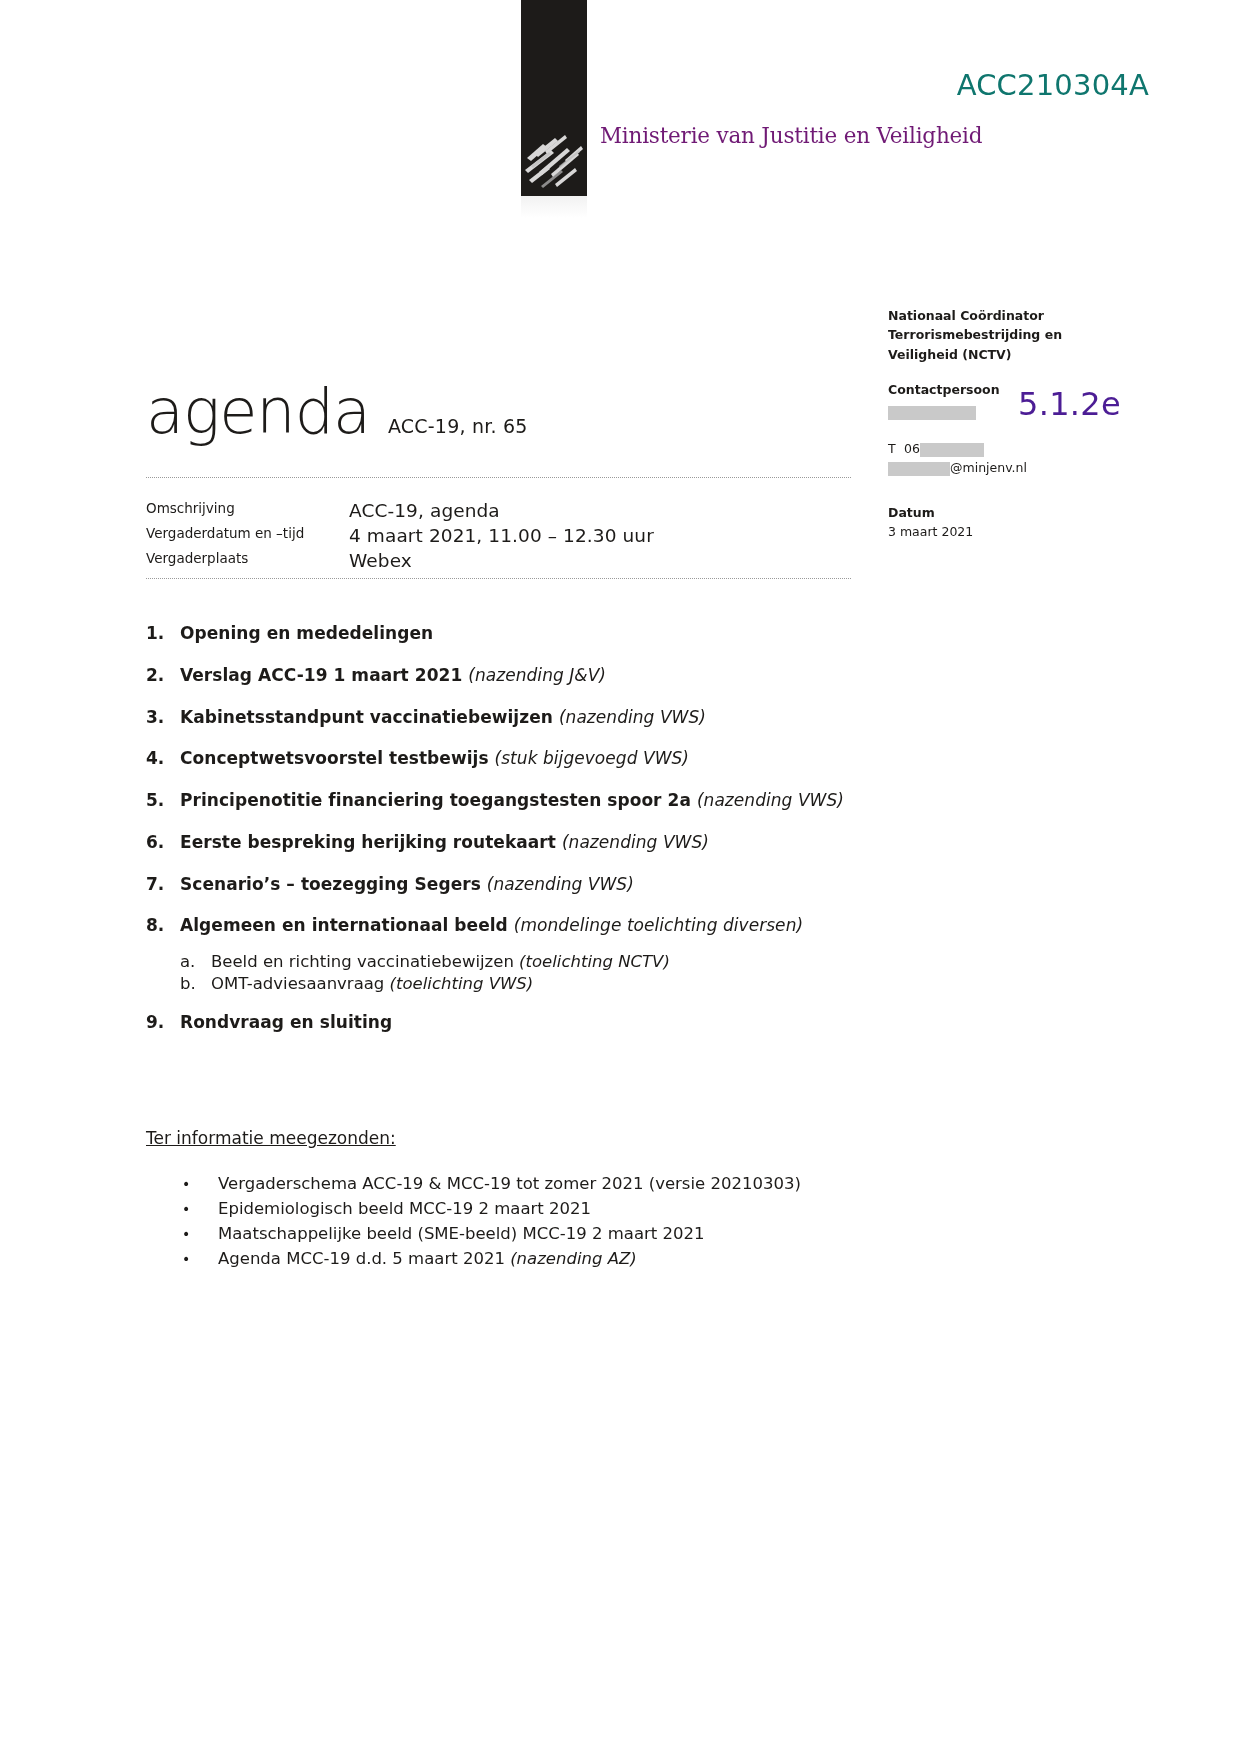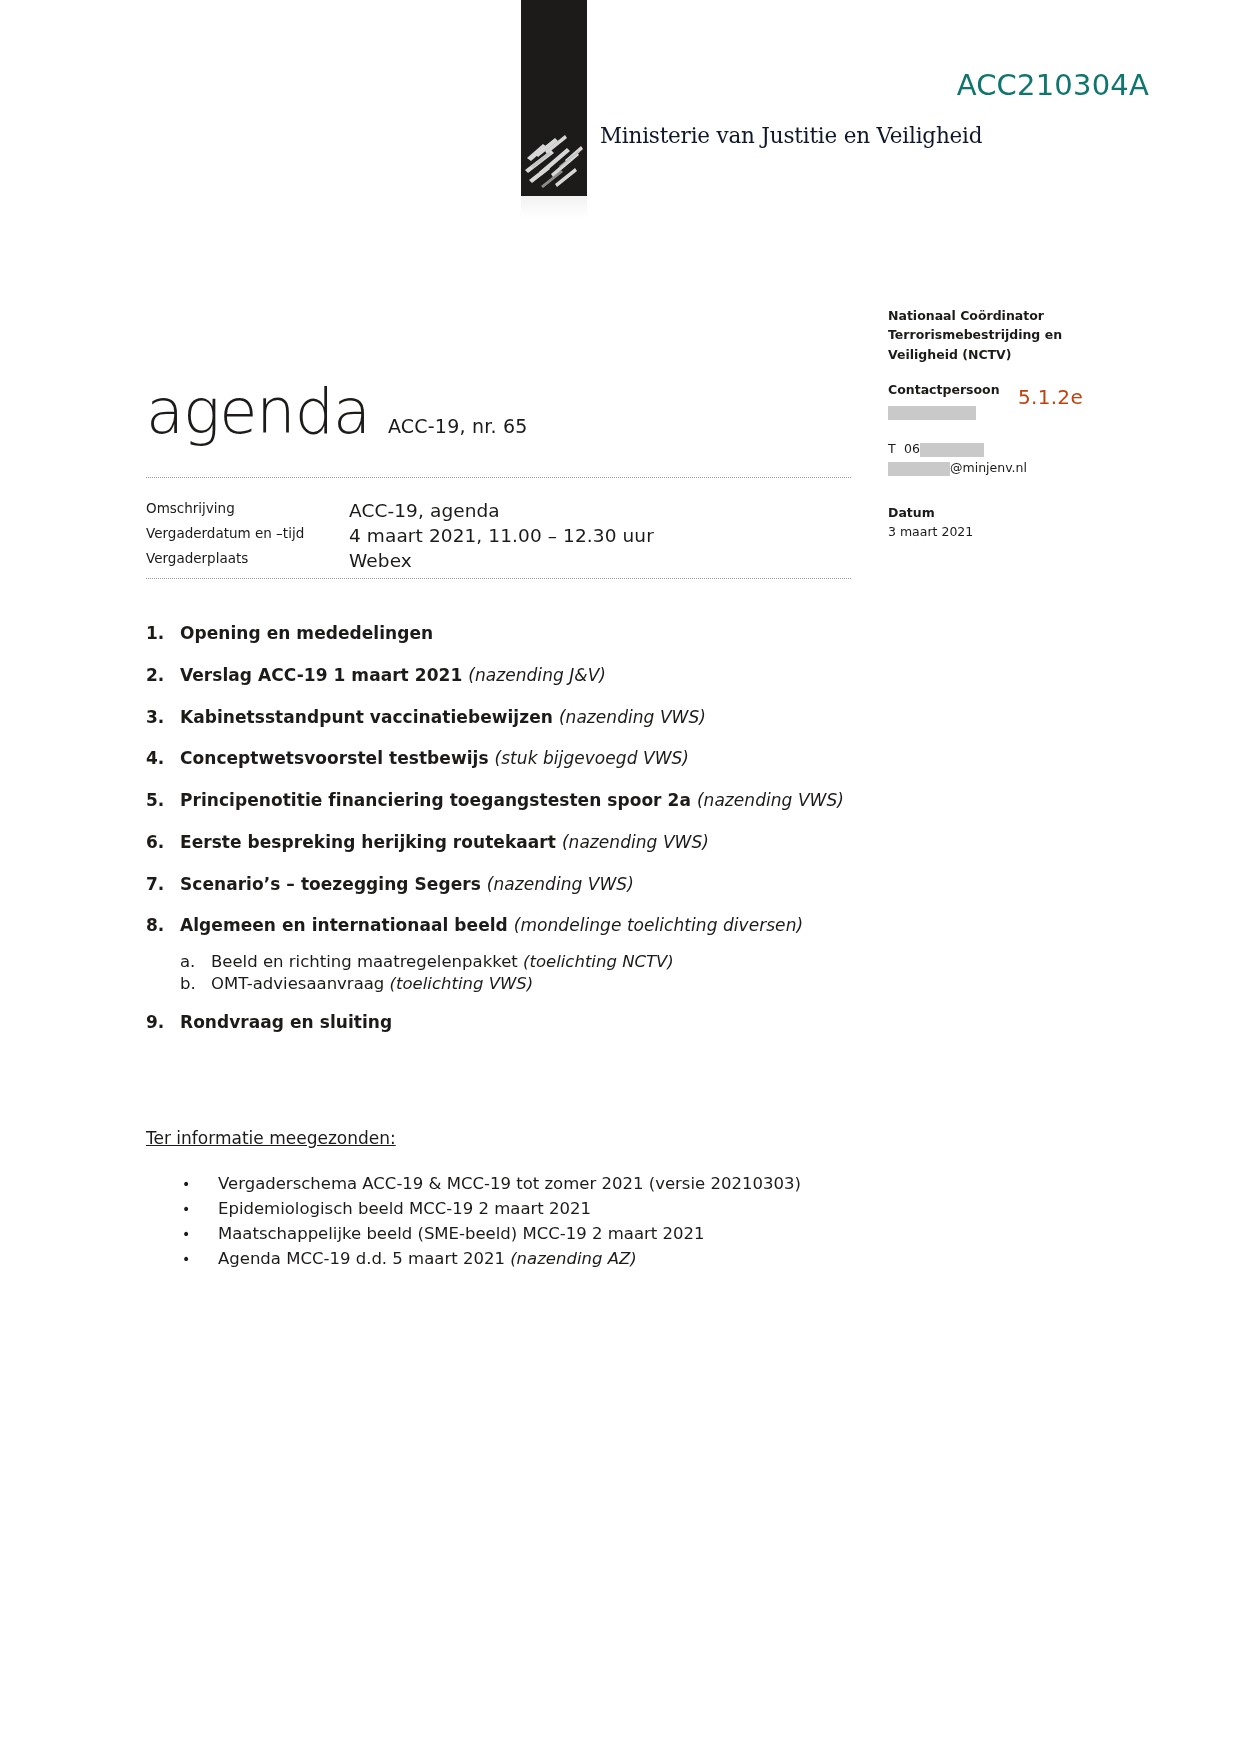--- a/index.html
+++ b/index.html
@@ -54,21 +54,21 @@
     background: linear-gradient(to bottom, #f2f2f2, #ffffff);
   }
 
   .ministry-name {
     position: absolute;
     left: 600px;
     top: 123px;
     font-family: "DejaVu Serif", serif;
     font-size: 21.5px;
     letter-spacing: -0.2px;
-    color: #0f172a;
+    color: #701a75;
     white-space: nowrap;
   }
 
   .doc-code {
     position: absolute;
     right: 92px;
     top: 68px;
     font-family: "DejaVu Sans", sans-serif;
     font-size: 29px;
     color: #0f766e;
@@ -122,22 +122,22 @@
     margin: 0;
     white-space: nowrap;
     font-size: 12.5px;
   }
   .datum-block { margin-top: 26px; }
 
   .redact-code {
     position: absolute;
     left: 1018px;
     top: 385px;
-    font-size: 20px;
-    color: #c2410c;
+    font-size: 32px;
+    color: #4c1d95;
     letter-spacing: 0.3px;
     white-space: nowrap;
   }
 
   
   .title-row {
     position: absolute;
     left: 146px;
     top: 381px;
     display: flex;
@@ -400,21 +400,21 @@
     </div>
 
     <div class="agenda-item">
       <span class="agenda-num">8.</span>
       <span class="agenda-text"><span>Algemeen en internationaal beeld </span><span class="agenda-note">(mondelinge toelichting diversen)</span></span>
     </div>
 
     <div class="subitems">
       <div class="sub-item">
         <span class="sub-letter">a.</span>
-        <span class="sub-text"><span>Beeld en richting maatregelenpakket </span><span class="sub-note">(toelichting NCTV)</span></span>
+        <span class="sub-text"><span>Beeld en richting vaccinatiebewijzen </span><span class="sub-note">(toelichting NCTV)</span></span>
       </div>
       <div class="sub-item">
         <span class="sub-letter">b.</span>
         <span class="sub-text"><span>OMT-adviesaanvraag </span><span class="sub-note">(toelichting VWS)</span></span>
       </div>
     </div>
 
     <div class="agenda-item">
       <span class="agenda-num">9.</span>
       <span class="agenda-text"><span>Rondvraag en sluiting</span><span class="agenda-note"></span></span>

